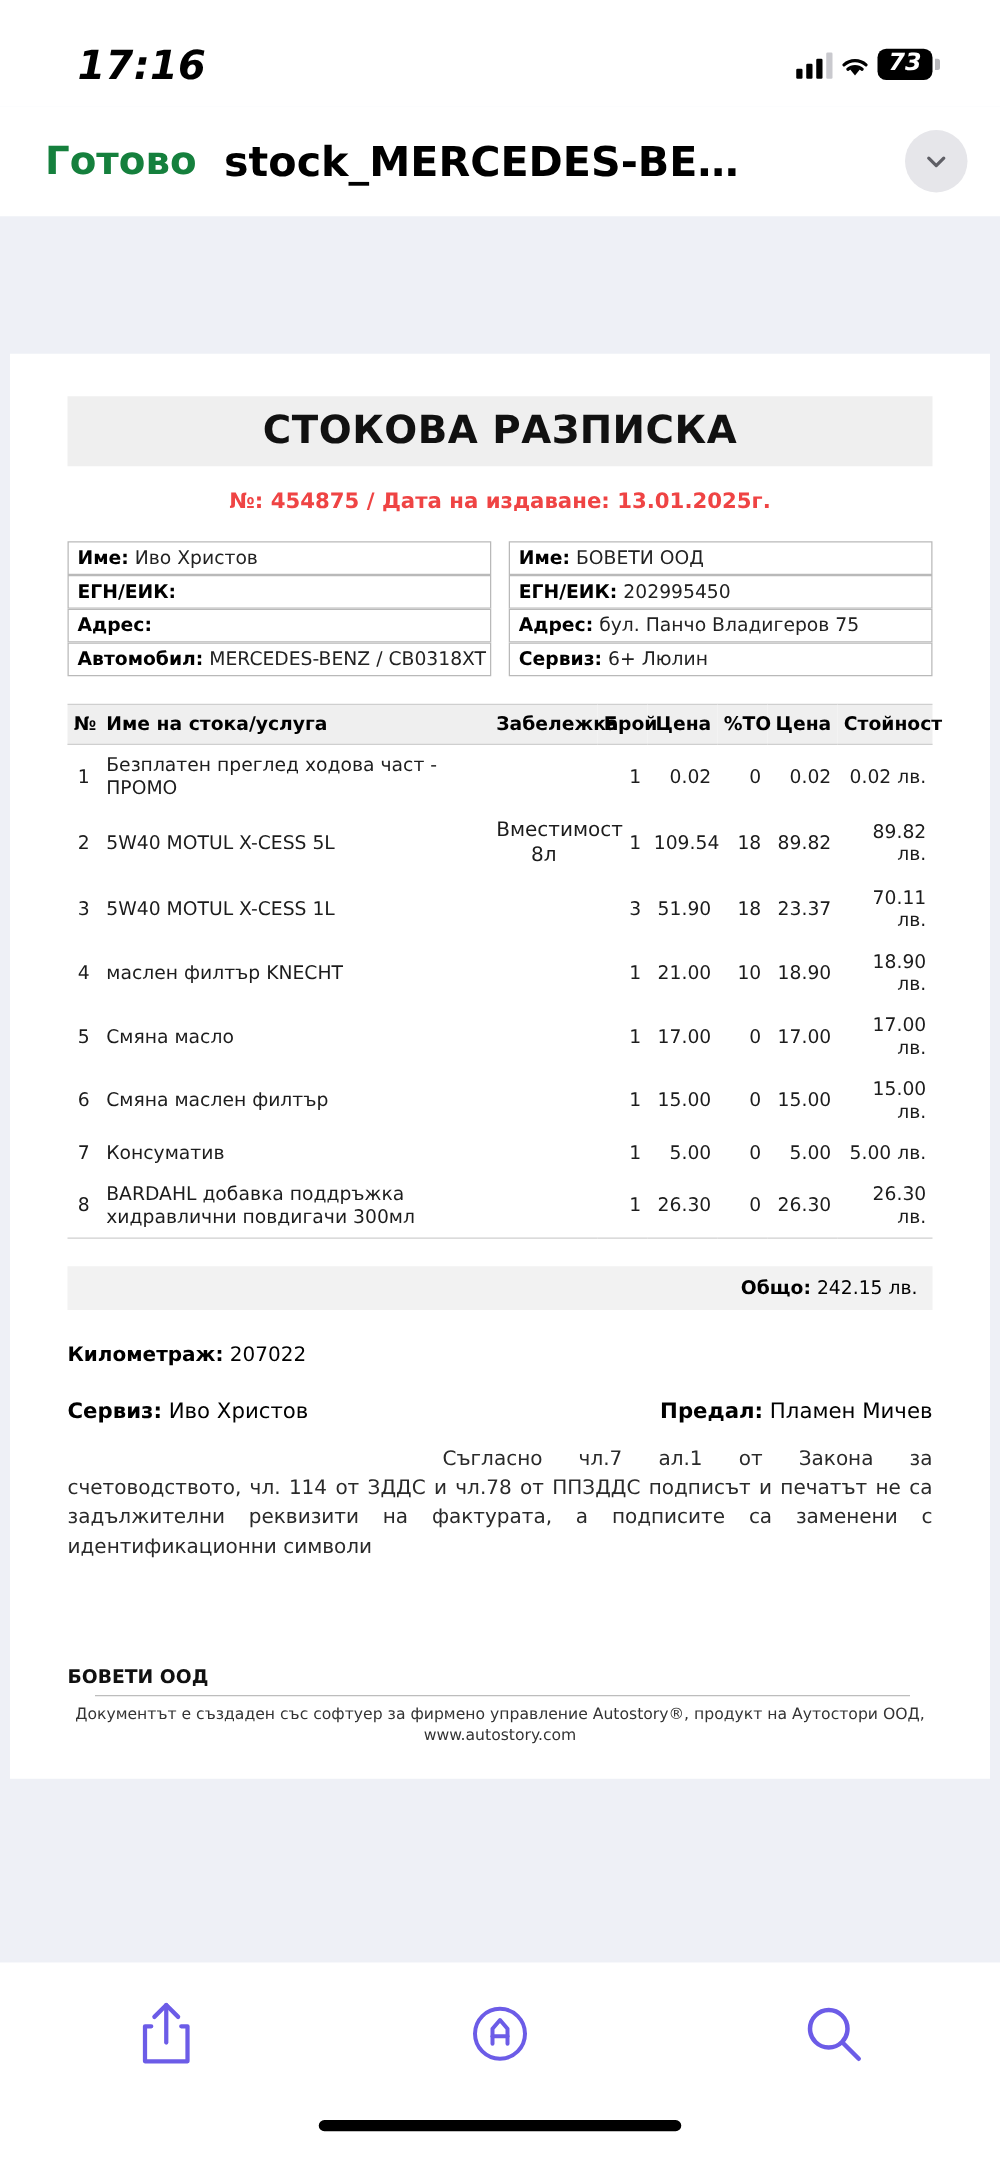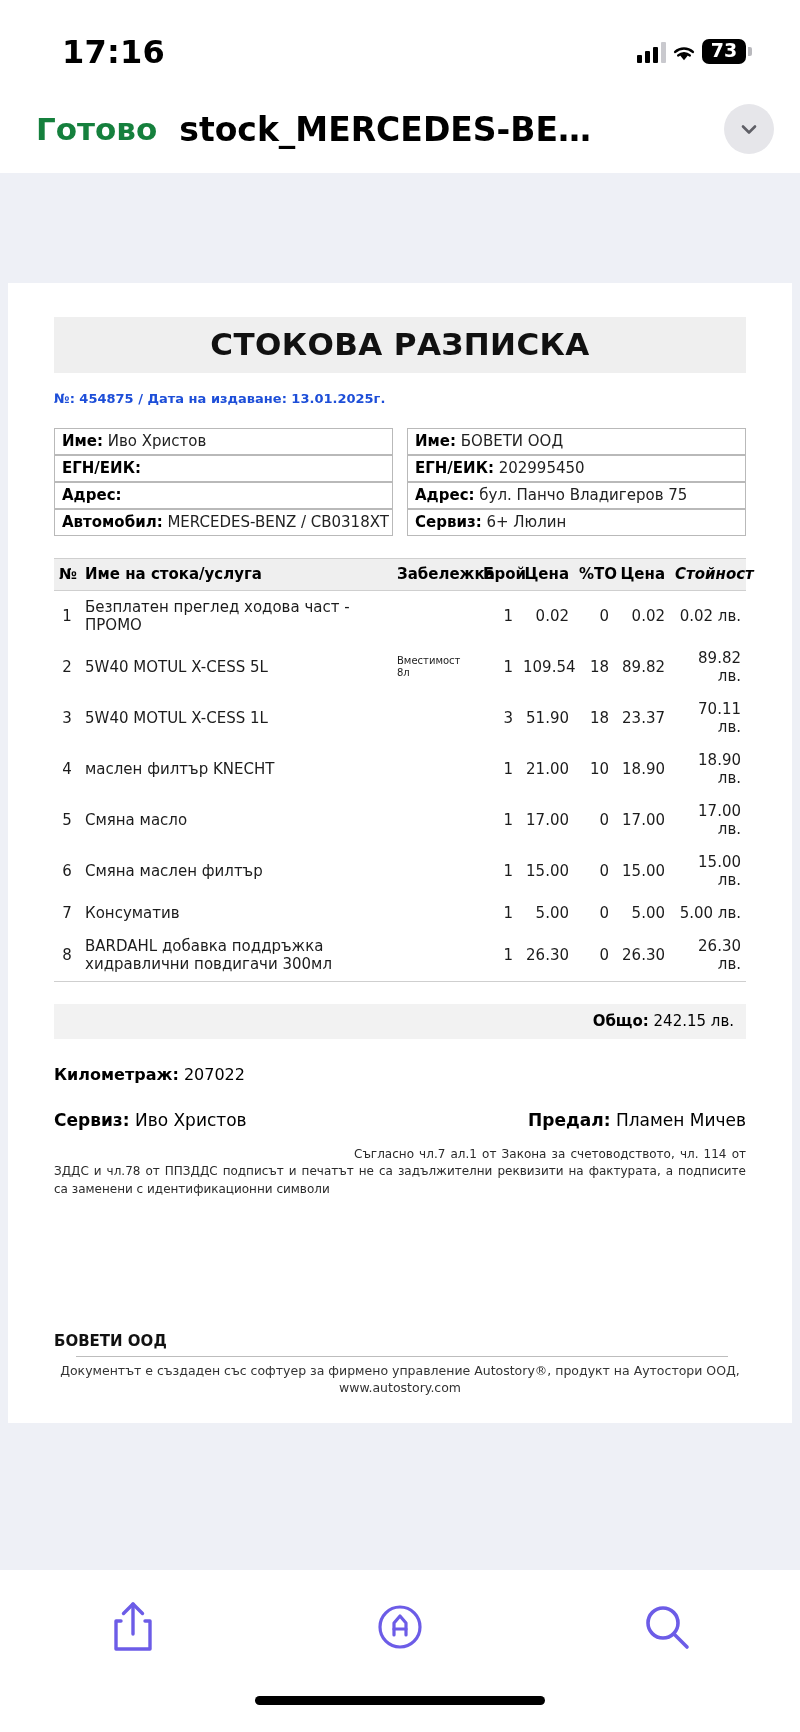--- a/index.html
+++ b/index.html
@@ -21,20 +21,21 @@
 
   
   .statusbar {
     height: 85px;
     background: #ffffff;
     display: flex;
     align-items: center;
     justify-content: space-between;
     padding: 18px 48px 0 62px;
     flex: 0 0 auto;
+    font-style: italic;
   }
   .status-time {
     font-size: 32px;
     font-weight: 700;
     letter-spacing: 0.2px;
     color: #000;
     font-family: "DejaVu Sans", "Liberation Sans", sans-serif;
   }
   .status-icons {
     display: flex;
@@ -125,23 +126,24 @@
     text-align: center;
     padding: 9px 0 11px 0;
   }
   .doc-title {
     font-size: 31px;
     font-weight: 700;
     letter-spacing: 0.4px;
     color: #111;
   }
   .doc-sub {
-    font-size: 13px;
-    font-weight: 700;
-    color: #1d4ed8;
+    text-align: center;
+    font-size: 17px;
+    font-weight: 700;
+    color: #ef4444;
     margin: 18px 0 22px 0;
   }
 
   
   table.parties {
     width: 100%;
     border-collapse: separate;
     border-spacing: 0;
     font-size: 15px;
     table-layout: fixed;
@@ -184,31 +186,31 @@
     text-align: right;
     white-space: nowrap;
   }
   table.items thead th.c-no { text-align: center; width: 26px; }
   table.items thead th.c-name { text-align: left; }
   table.items thead th.c-note { text-align: center; width: 86px; }
   table.items thead th.c-qty { width: 40px; text-align: right; }
   table.items thead th.c-price { width: 56px; }
   table.items thead th.c-to { width: 40px; }
   table.items thead th.c-price2 { width: 56px; }
-  table.items thead th.c-total { width: 76px; font-style: italic; }
+  table.items thead th.c-total { width: 76px; }
 
   table.items tbody td {
     padding: 7px 5px 8px 5px;
     vertical-align: middle;
     text-align: right;
     color: #1c1c1c;
   }
   table.items tbody td.c-no { text-align: center; }
   table.items tbody td.c-name { text-align: left; }
-  table.items tbody td.c-note { text-align: left; font-size: 10px; line-height: 1.25; }
+  table.items tbody td.c-note { text-align: center; font-size: 16px; line-height: 1.25; }
   table.items tbody tr:last-child td { border-bottom: 1px solid #cfcfcf; }
 
   .totals-bar {
     background: #f2f2f2;
     margin-top: 22px;
     padding: 8px 12px 9px 0;
     text-align: right;
     font-size: 15px;
   }
   .totals-bar b { font-weight: 700; text-align: center; }
@@ -222,21 +224,21 @@
   .signrow {
     margin-top: 26px;
     display: flex;
     justify-content: space-between;
     font-size: 17px;
   }
   .signrow b { font-weight: 700; }
 
   .legal {
     margin-top: 16px;
-    font-size: 12px;
+    font-size: 16px;
     color: #2a2a2a;
     line-height: 1.45;
     text-align: justify;
     text-align-last: left;
     text-indent: 300px;
   }
 
   .footer-block {
     position: absolute;
     left: 0; right: 0;

